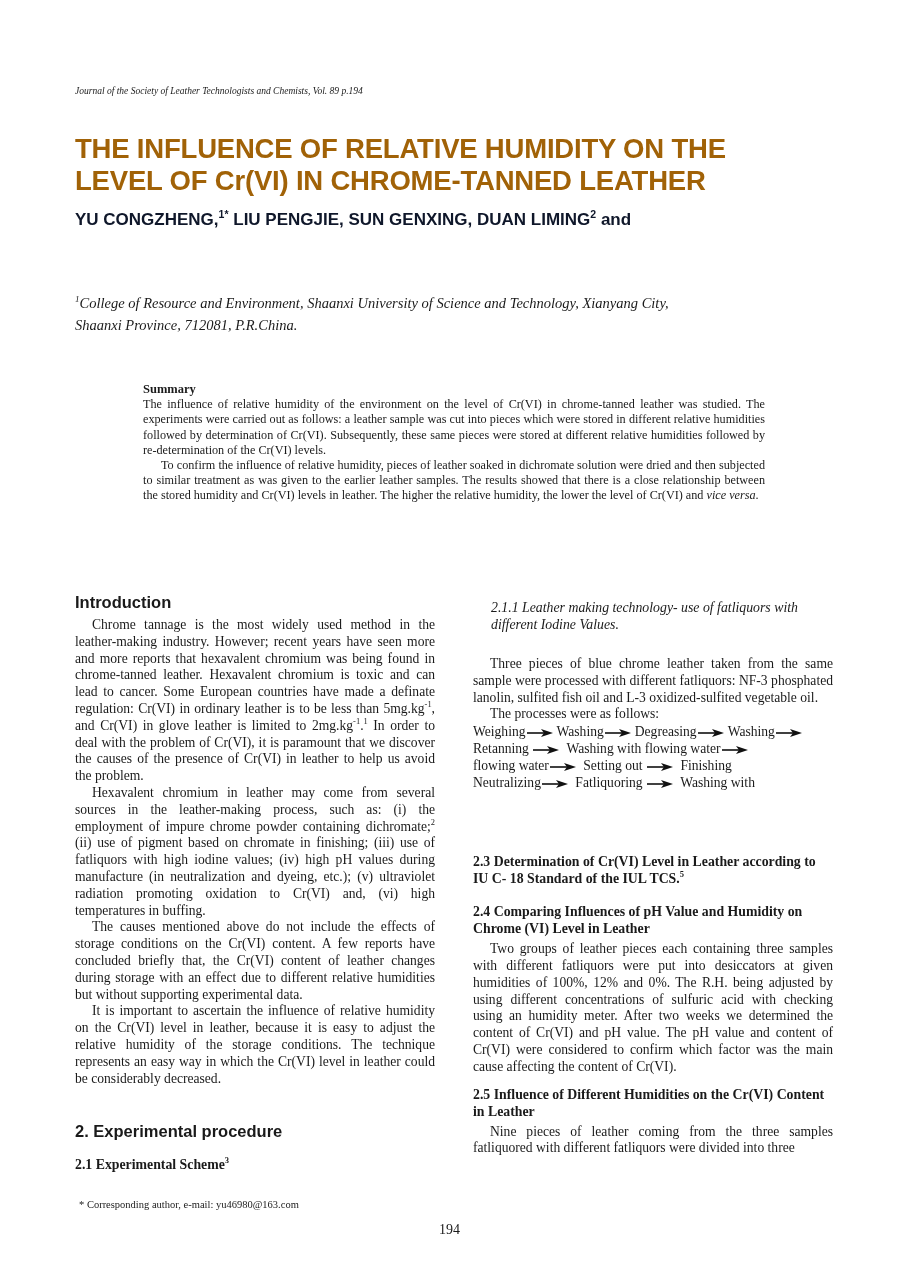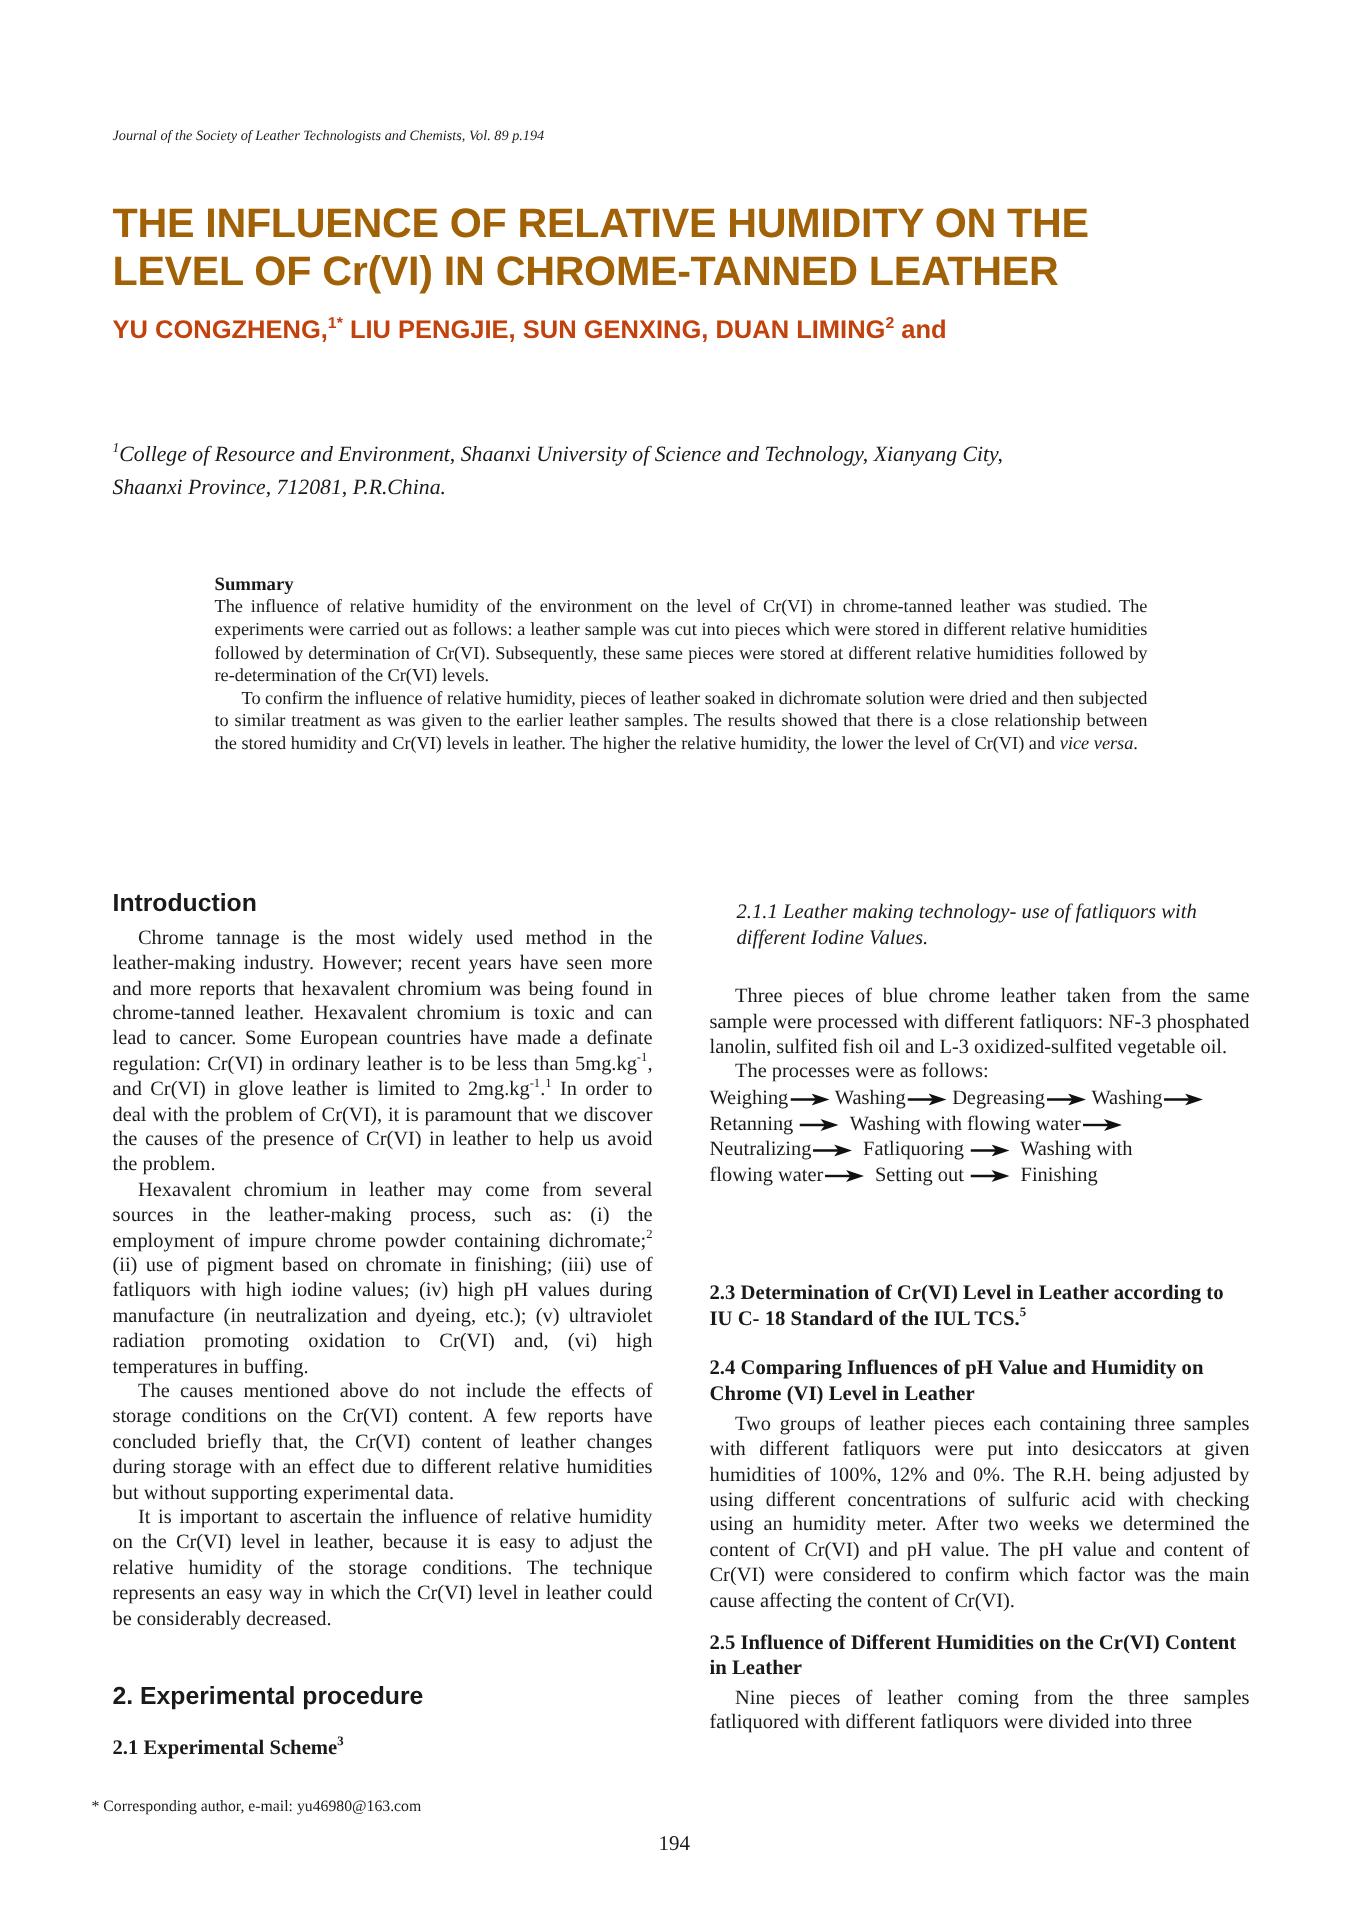--- a/index.html
+++ b/index.html
@@ -4,21 +4,21 @@
 <style>
   html, body { margin: 0; padding: 0; background: #ffffff; }
   body { width: 903px; height: 1282px; position: relative; overflow: hidden; color: #1a1a1a; }
   .serif { font-family: "Liberation Serif", "DejaVu Serif", serif; }
   .sans { font-family: "Liberation Sans", "DejaVu Sans", sans-serif; }
   .abs { position: absolute; }
 
   .running-head { left: 75px; top: 86px; font-size: 9.5px; font-style: italic; }
 
   .title { left: 75px; top: 133px; width: 760px; font-size: 27.5px; font-weight: bold; line-height: 32px; letter-spacing: -0.2px; color: #a16207; }
-  .authors { left: 75px; top: 204px; width: 760px; font-size: 17px; font-weight: bold; line-height: 32px; color: #c2410c; }
+  .authors { left: 75px; top: 204px; width: 760px; font-size: 17px; font-weight: bold; line-height: 32px; color: #0f172a; }
   sup { font-size: 0.62em; line-height: 0; vertical-align: super; }
 
   .affil { left: 75px; top: 293px; width: 760px; font-size: 14.5px; font-style: italic; line-height: 21.5px; }
 
   .summary { left: 143px; top: 382px; width: 622px; font-size: 12.2px; line-height: 15.2px; text-align: justify; }
   .summary h3 { margin: 0; font-size: 12.5px; font-weight: bold; }
   .summary p { margin: 0; }
   .summary p.indent { text-indent: 18px; }
 
   .col { width: 360px; font-size: 13.6px; line-height: 16.8px; text-align: justify; }
@@ -26,21 +26,21 @@
   .col-right { left: 473px; top: 581px; }
   .col p { margin: 0; text-indent: 17px; }
 
   h2.sec { margin: 12px 0 5px 0; font-size: 16.5px; font-weight: bold; line-height: 20px; }
   h4.sub { margin: 0; font-size: 13.8px; font-weight: bold; line-height: 17px; text-align: left; }
   h4.subit { margin: 18px; font-size: 13.8px; font-style: italic; font-weight: normal; line-height: 17px; text-align: left; }
 
   .flow { text-align: left; font-size: 13.6px; line-height: 17px; white-space: nowrap; }
   .arrow { display: inline-block; width: 26px; height: 8px; vertical-align: middle; margin: 0 4px 0 1px; }
 
-  .footnote { left: 61px; top: 1199px; font-size: 10.5px; }
+  .footnote { left: 79px; top: 1199px; font-size: 10.5px; }
   .pagenum { left: 439px; top: 1222px; font-size: 14px; }
 </style>
 </head>
 <body>
 
 <div class="abs serif running-head">Journal of the Society of Leather Technologists and Chemists, Vol. 89 p.194</div>
 
 <div class="abs sans title">
   <div>THE INFLUENCE OF RELATIVE HUMIDITY ON THE</div>
   <div>LEVEL OF Cr(VI) IN CHROME-TANNED LEATHER</div>
@@ -97,36 +97,36 @@
     <div>
       <span>Retanning</span> <svg class="arrow" viewBox="0 0 26 8">
           <line x1="0" y1="4" x2="18" y2="4" stroke="#111" stroke-width="1.6"></line>
           <polygon points="14,0 26,4 14,8 17,4" fill="#111"></polygon>
         </svg> <span>Washing with flowing water</span><svg class="arrow" viewBox="0 0 26 8">
           <line x1="0" y1="4" x2="18" y2="4" stroke="#111" stroke-width="1.6"></line>
           <polygon points="14,0 26,4 14,8 17,4" fill="#111"></polygon>
         </svg>
     </div>
     <div>
+      <span>flowing water</span><svg class="arrow" viewBox="0 0 26 8">
+          <line x1="0" y1="4" x2="18" y2="4" stroke="#111" stroke-width="1.6"></line>
+          <polygon points="14,0 26,4 14,8 17,4" fill="#111"></polygon>
+        </svg> <span>Setting out</span> <svg class="arrow" viewBox="0 0 26 8">
+          <line x1="0" y1="4" x2="18" y2="4" stroke="#111" stroke-width="1.6"></line>
+          <polygon points="14,0 26,4 14,8 17,4" fill="#111"></polygon>
+        </svg> <span>Finishing</span>
+    </div>
+    <div>
       <span>Neutralizing</span><svg class="arrow" viewBox="0 0 26 8">
           <line x1="0" y1="4" x2="18" y2="4" stroke="#111" stroke-width="1.6"></line>
           <polygon points="14,0 26,4 14,8 17,4" fill="#111"></polygon>
         </svg> <span>Fatliquoring</span> <svg class="arrow" viewBox="0 0 26 8">
           <line x1="0" y1="4" x2="18" y2="4" stroke="#111" stroke-width="1.6"></line>
           <polygon points="14,0 26,4 14,8 17,4" fill="#111"></polygon>
         </svg> <span>Washing with</span>
-    </div>
-    <div>
-      <span>flowing water</span><svg class="arrow" viewBox="0 0 26 8">
-          <line x1="0" y1="4" x2="18" y2="4" stroke="#111" stroke-width="1.6"></line>
-          <polygon points="14,0 26,4 14,8 17,4" fill="#111"></polygon>
-        </svg> <span>Setting out</span> <svg class="arrow" viewBox="0 0 26 8">
-          <line x1="0" y1="4" x2="18" y2="4" stroke="#111" stroke-width="1.6"></line>
-          <polygon points="14,0 26,4 14,8 17,4" fill="#111"></polygon>
-        </svg> <span>Finishing</span>
     </div>
   </div>
 
   <div style="height:45px"></div>
   <div style="height:17px"></div>
   <h4 class="sub"><span>2.3 Determination of Cr(VI) Level in Leather according to IU C- 18 Standard of the IUL TCS.</span><sup>5</sup></h4>
   <div style="height:16px"></div>
   <h4 class="sub">2.4 Comparing Influences of pH Value and Humidity on Chrome (VI) Level in Leather</h4>
   <div style="height:4px"></div>
   <p>Two groups of leather pieces each containing three samples with different fatliquors were put into desiccators at given humidities of 100%, 12% and 0%. The R.H. being adjusted by using different concentrations of sulfuric acid with checking using an humidity meter. After two weeks we determined the content of Cr(VI) and pH value. The pH value and content of Cr(VI) were considered to confirm which factor was the main cause affecting the content of Cr(VI).</p>

